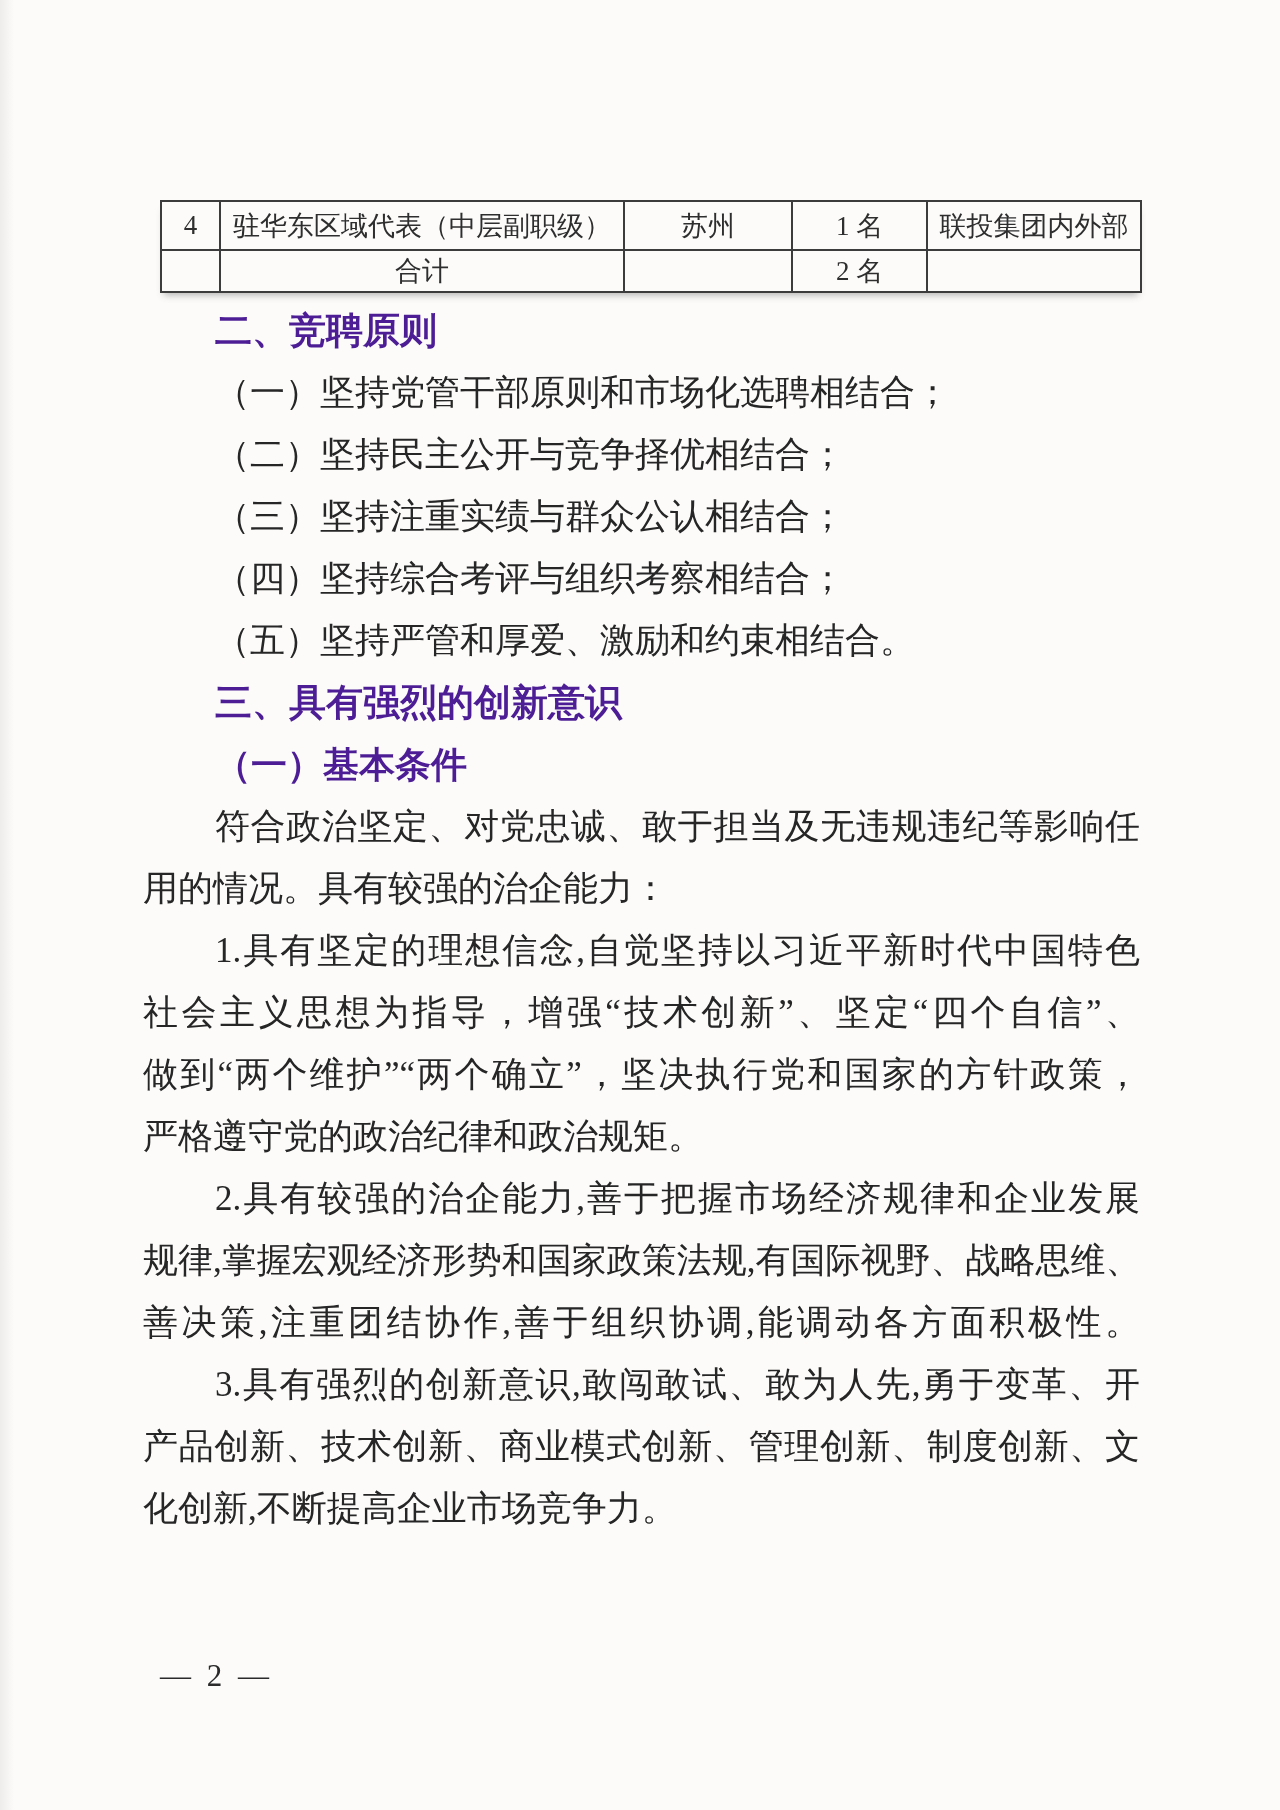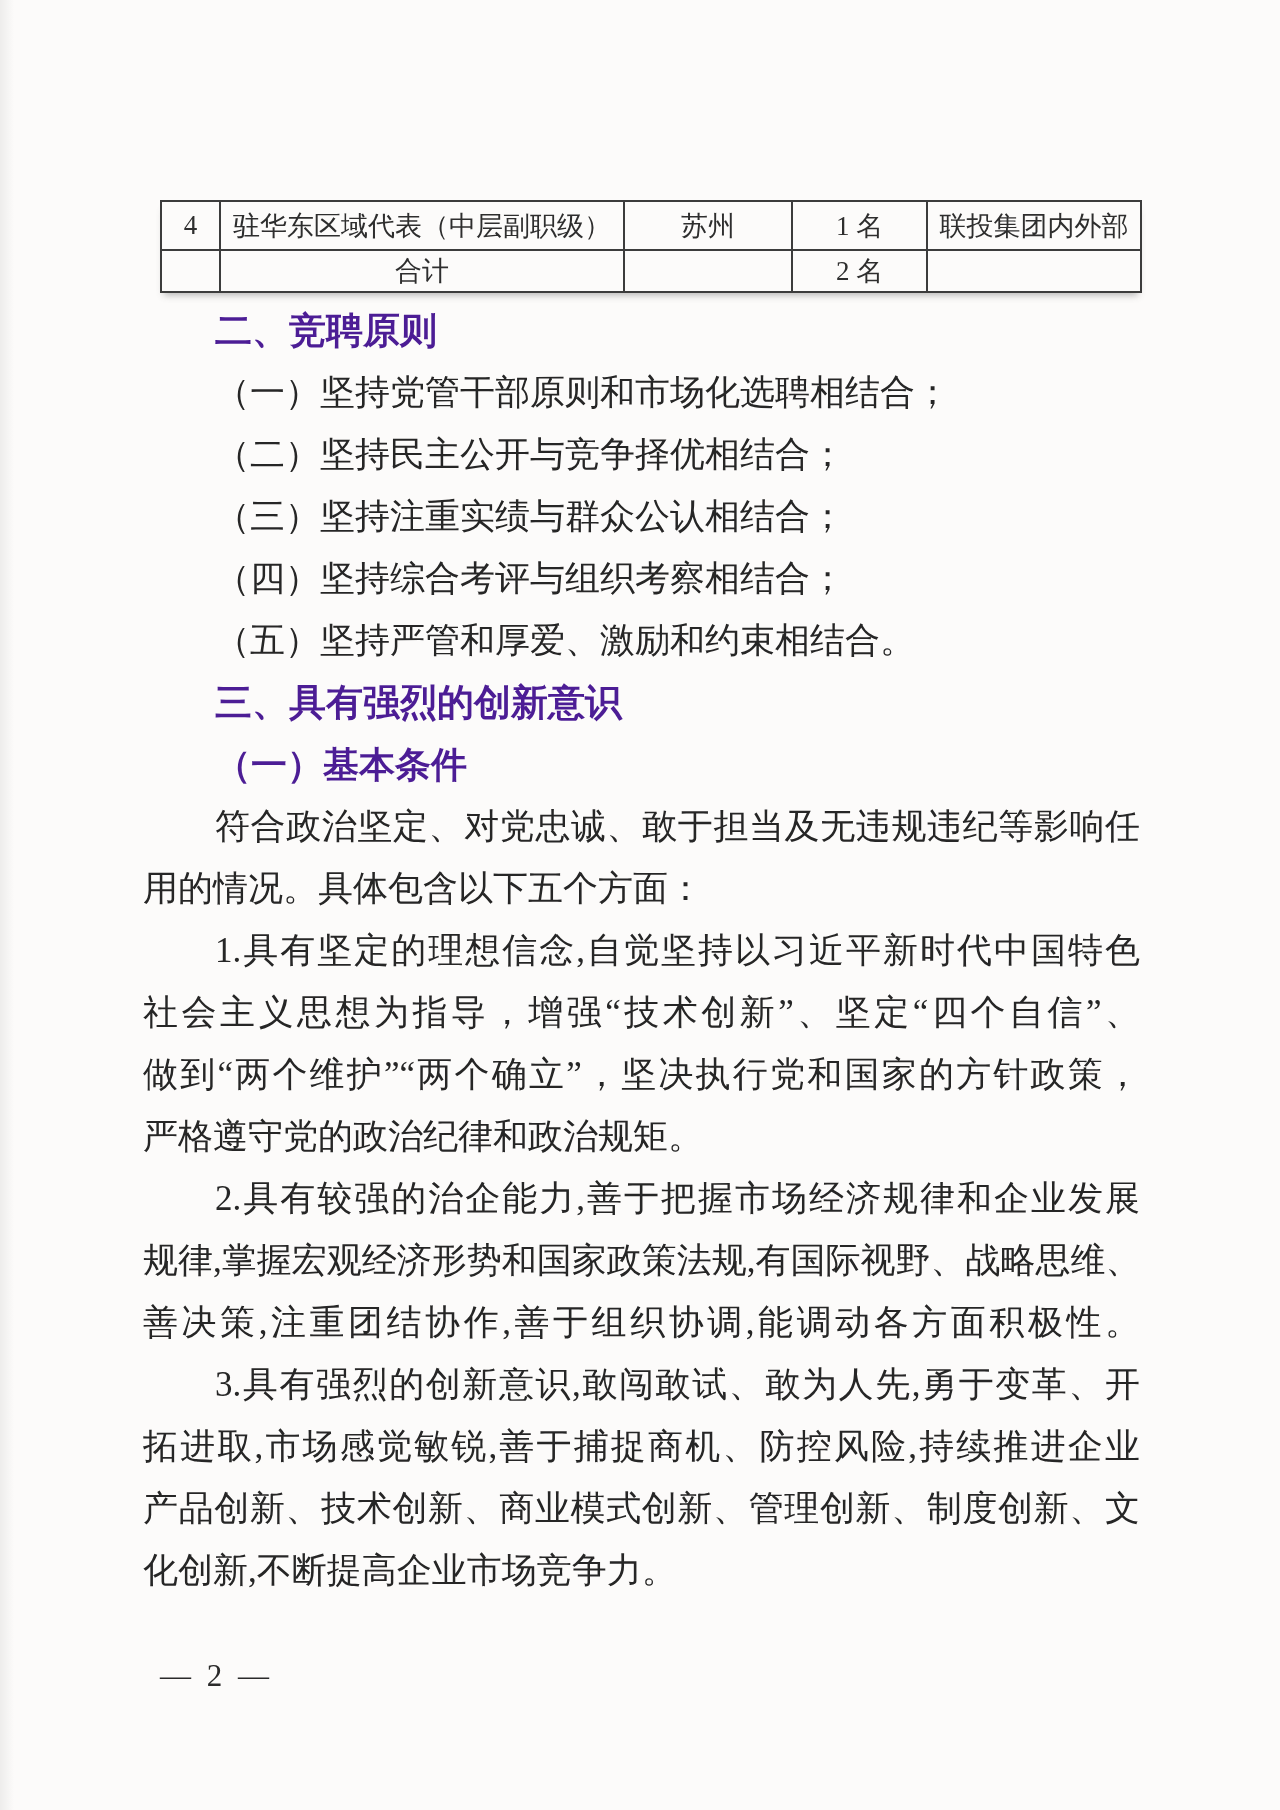--- a/index.html
+++ b/index.html
@@ -90,33 +90,32 @@
     <div class="line indent">（一）坚持党管干部原则和市场化选聘相结合；</div>
     <div class="line indent">（二）坚持民主公开与竞争择优相结合；</div>
     <div class="line indent">（三）坚持注重实绩与群众公认相结合；</div>
     <div class="line indent">（四）坚持综合考评与组织考察相结合；</div>
     <div class="line indent">（五）坚持严管和厚爱、激励和约束相结合。</div>
 
     <div class="line h indent">三、具有强烈的创新意识</div>
     <div class="line sub indent">（一）基本条件</div>
 
     <div class="line jf indent">符合政治坚定、对党忠诚、敢于担当及无违规违纪等影响任</div>
-    <div class="line">用的情况。具体包含以下五个方面：</div>
+    <div class="line">用的情况。具有较强的治企能力：</div>
 
     <div class="line jf indent">1.具有坚定的理想信念,自觉坚持以习近平新时代中国特色</div>
     <div class="line jf">社会主义思想为指导，增强“技术创新”、坚定“四个自信”、</div>
     <div class="line jf">做到“两个维护”“两个确立”，坚决执行党和国家的方针政策，</div>
     <div class="line">严格遵守党的政治纪律和政治规矩。</div>
 
     <div class="line jf indent">2.具有较强的治企能力,善于把握市场经济规律和企业发展</div>
     <div class="line jf">规律,掌握宏观经济形势和国家政策法规,有国际视野、战略思维、</div>
     <div class="line jf">善决策,注重团结协作,善于组织协调,能调动各方面积极性。</div>
 
     <div class="line jf indent">3.具有强烈的创新意识,敢闯敢试、敢为人先,勇于变革、开</div>
-    <div class="line jf">拓进取,市场感觉敏锐,善于捕捉商机、防控风险,持续推进企业</div>
     <div class="line jf">产品创新、技术创新、商业模式创新、管理创新、制度创新、文</div>
     <div class="line">化创新,不断提高企业市场竞争力。</div>
 
   </div>
 
   <div class="page-number">— 2 —</div>
 
 </div>
 
 </body></html>

